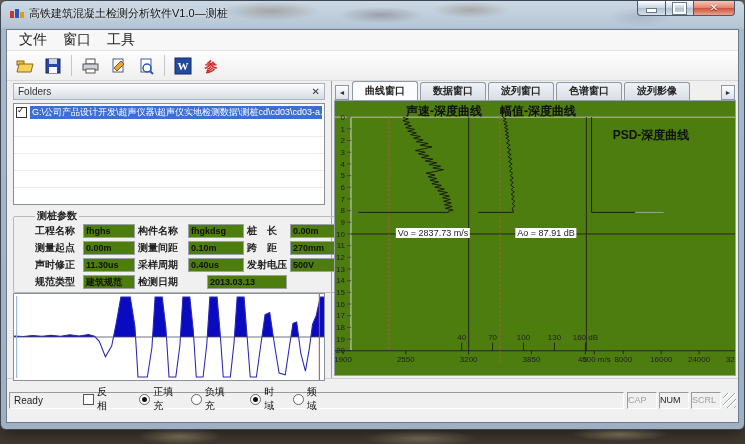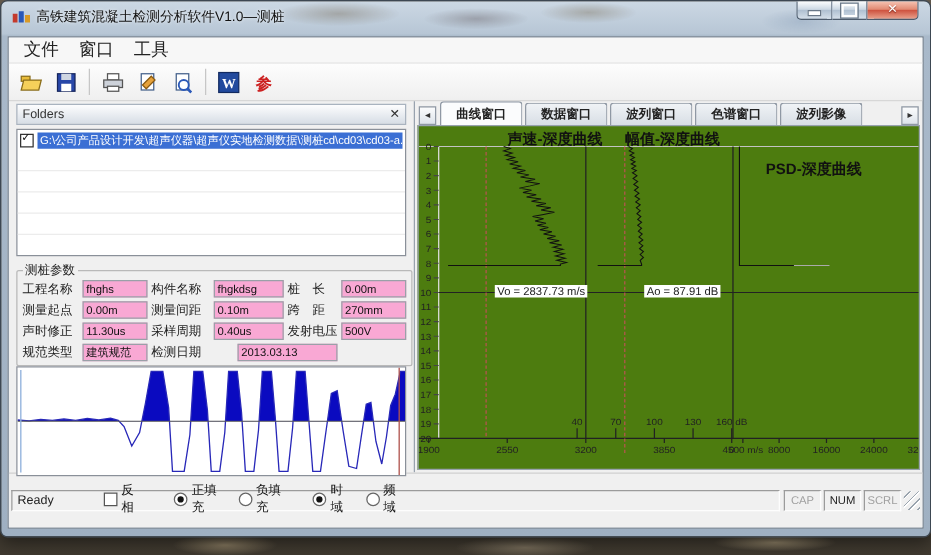--- a/index.html
+++ b/index.html
@@ -50,25 +50,25 @@
        background:linear-gradient(#fdfdfe,#d6dde5);border:1px solid #a9b3bf;padding:0 4px;flex:none;}
   .panel-header span{font-size:10px;color:#333;}
   .panel-close{font-size:10px;color:#444;line-height:1;cursor:default;}
   .file-list{height:100px;background:#fff;border:1px solid #8a9099;margin-top:3px;flex:none;overflow:hidden;}
   .file-item{display:flex;align-items:center;gap:3px;padding:1px 2px;height:14px;}
   .file-row-empty{height:16px;border-bottom:1px solid #ececec;}
   .checkbox{width:9px;height:9px;border:1px solid #333;background:#fff;position:relative;flex:none;}
   .checkbox.checked::after{content:"✓";position:absolute;top:-3px;left:0px;font-size:9px;color:#111;}
   .file-label{font-size:9px;color:#fff;background:#3b6fd4;padding:0 2px;white-space:nowrap;overflow:hidden;max-width:292px;}
 
-  fieldset.params{margin:4px 0 0;border:1px solid #b9b9b9;border-radius:2px;padding:1px 4px 3px;flex:none;}
+  fieldset.params{margin:4px 0 0;border:1px solid #b9b9b9;border-radius:2px;padding:1px 21px 3px;flex:none;font-weight:bold;}
   fieldset.params legend{font-size:10px;color:#222;padding:0 2px;}
   .param-grid{display:grid;grid-template-columns:45px 52px 47px 56px 40px 52px;column-gap:3px;row-gap:3px;align-items:center;}
   .p-label{font-size:10px;color:#222;white-space:nowrap;}
-  .p-value{font-size:9px;color:#111;background:#f9a8d4;border:1px solid #9aa0a8;height:12px;line-height:12px;padding:0 2px;white-space:nowrap;overflow:hidden;}
+  .p-value{font-size:9px;color:#111;background:#4d7c0f;border:1px solid #9aa0a8;height:12px;line-height:12px;padding:0 2px;white-space:nowrap;overflow:hidden;}
   .span2{grid-column:4/6;margin-left:19px;}
 
   .wave-title{font-size:10px;color:#222;margin:3px 0 1px;flex:none;}
   .wave-box{height:86px;background:#fff;border:1px solid #8a9099;flex:none;}
   .wave-box svg{display:block;width:100%;height:100%;}
 
   .ctrl-row1{display:flex;align-items:center;margin-top:4px;padding-left:70px;font-size:10px;color:#111;flex:none;}
   .radio{width:9px;height:9px;border-radius:50%;border:1px solid #666;background:#fff;position:relative;flex:none;margin-right:3px;}
   .radio.checked::after{content:"";position:absolute;inset:2px;background:#111;border-radius:50%;}
   .cbox{width:9px;height:9px;border:1px solid #555;background:#fff;flex:none;margin-right:3px;}
@@ -86,21 +86,21 @@
   .chart-page{flex:1;position:relative;background:#4d7c0f;border:1px solid #98a2ae;overflow:hidden;}
   .chart-page svg{position:absolute;inset:0;width:100%;height:100%;}
   .chart-title{position:absolute;top:2px;transform:translateX(-50%);font-size:12px;font-weight:600;color:#111;white-space:nowrap;z-index:3;}
   .t1{left:109px;}.t2{left:203px;}.t3{left:316px;margin-top:24px;}
   .annot{position:absolute;top:127px;transform:translateX(-50%);font-size:9px;color:#222;white-space:nowrap;z-index:3;background:#fff;padding:0 2px;}
   .a1{left:98px;}.a2{left:211px;}
 
   .statusbar{height:19px;flex:none;background:#f0f0f0;border-top:1px solid #d0d0d0;display:flex;align-items:center;padding:12px 2px;box-sizing:content-box;}
   .status-left{flex:1;font-size:10px;color:#222;height:15px;line-height:15px;padding-left:4px;
        border:1px solid;border-color:#9b9b9b #fdfdfd #fdfdfd #9b9b9b;margin-right:3px;}
-  .status-ind{width:28px;text-align:center;font-size:9px;height:15px;line-height:15px;
+  .status-ind{width:28px;font-size:9px;height:15px;line-height:15px;
        border:1px solid;border-color:#9b9b9b #fdfdfd #fdfdfd #9b9b9b;margin-right:2px;color:#222;}
   .status-ind.dim{color:#a0a0a0;}
   .resize-grip{width:13px;height:15px;
        background:repeating-linear-gradient(135deg,transparent 0 3px,#9aa4ae 3px 4px,#fff 4px 5px);}
 </style>
 </head>
 <body>
 
 <div class="desktop">
 <div class="window">

